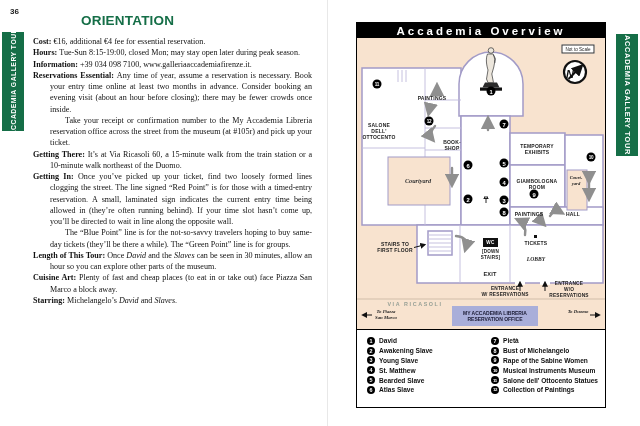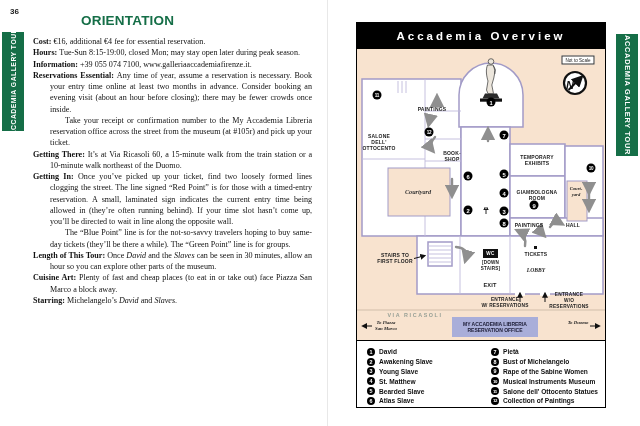--- a/index.html
+++ b/index.html
@@ -22,21 +22,21 @@
   .cont{padding-left:17px;text-indent:15px;}
   .b{font-weight:bold;}
   .i{font-style:italic;}
   .hp{vertical-align:-1px;}
   .gutter{position:absolute;left:327px;top:0;width:1px;height:426px;background:#e8e8e8;}
 
   
   .mapframe{position:absolute;left:356px;top:22px;width:250px;height:386px;
             border:1.6px solid #000;box-sizing:border-box;background:#fff;
             font-family:"Liberation Sans",sans-serif;}
-  .banner{height:26px;background:#000;color:#fff;display:flex;align-items:center;justify-content:center;
+  .banner{height:15px;background:#000;color:#fff;display:flex;align-items:center;justify-content:center;
           font-weight:bold;font-size:11.5px;letter-spacing:3px;white-space:nowrap;}
   .mapbody{position:relative;height:291px;background:#f8e3cf;overflow:hidden;}
   .plan{position:absolute;left:0;top:0;}
   .rm{fill:#fff;stroke:#a29bc7;stroke-width:1.5;}
   .pt{fill:none;stroke:#c0badb;stroke-width:0.9;}
   .cy{fill:#f8e3cf;stroke:#a29bc7;stroke-width:1;}
   .ga{fill:none;stroke:#8f8f8f;stroke-width:2.4;stroke-linecap:round;}
   .ba{fill:none;stroke:#111;stroke-width:1;}
 
   .ml{position:absolute;transform:translate(-50%,-50%);white-space:pre-line;text-align:center;
@@ -74,21 +74,21 @@
 <div>
   <div class="pagenum" style="left:10px;top:7px;">36</div>
   <div class="tab left" style="left:2px;top:32px;width:22px;height:99px;">
     <span>ACCADEMIA GALLERY TOUR</span>
   </div>
   <div class="heading">ORIENTATION</div>
 
   <div class="orient">
     <p class="hang"><span class="b">Cost: </span><span>€16, additional €4 fee for essential reservation.</span></p>
     <p class="hang"><span class="b">Hours: </span><span>Tue-Sun 8:15-19:00, closed Mon; may stay open later during peak season.</span></p>
-    <p class="hang"><span class="b">Information: </span><span>+39 055 074 7100, www.galleriaaccademiafirenze.it.</span></p>
+    <p class="hang"><span class="b">Information: </span><span>+39 034 098 7100, www.galleriaaccademiafirenze.it.</span></p>
     <p class="hang"><span class="b">Reservations Essential: </span><span>Any time of year, assume a reservation is necessary. Book your entry time online at least two months in advance. Consider booking an evening visit (about an hour before closing); there may be fewer crowds once inside.</span></p>
     <p class="cont"><span>Take your receipt or confirmation number to the My Accademia Libreria reservation office across the street from the museum (at #105r) and pick up your ticket.</span></p>
     <p class="hang"><span class="b">Getting There: </span><span>It’s at Via Ricasoli 60, a 15-minute walk from the train station or a 10-minute walk northeast of the Duomo.</span></p>
     <p class="hang"><span class="b">Getting In: </span><span>Once you’ve picked up your ticket, find two loosely formed lines clogging the street. The line signed “Red Point” is for those with a timed-entry reservation. A small, laminated sign indicates the current entry time being allowed in (they’re often running behind). If your time slot hasn’t come up, you’ll be directed to wait in line along the opposite wall.</span></p>
     <p class="cont"><span>The “Blue Point” line is for the not-so-savvy travelers hoping to buy same-day tickets (they’ll be there a while). The “Green Point” line is for groups.</span></p>
     <p class="hang"><span class="b">Length of This Tour: </span><span>Once </span><span class="i">David</span><span> and the </span><span class="i">Slaves</span><span> can be seen in 30 minutes, allow an hour so you can explore other parts of the museum.</span></p>
     <p class="hang"><span class="b">Cuisine Art: </span><span>Plenty of fast and cheap places (to eat in or take out) face Piazza San Marco a block away.</span></p>
     <p class="hang"><span class="b">Starring: </span><span>Michelangelo’s </span><span class="i">David</span><span> and </span><span class="i">Slaves</span><span>.</span></p>
   </div>
 </div>

